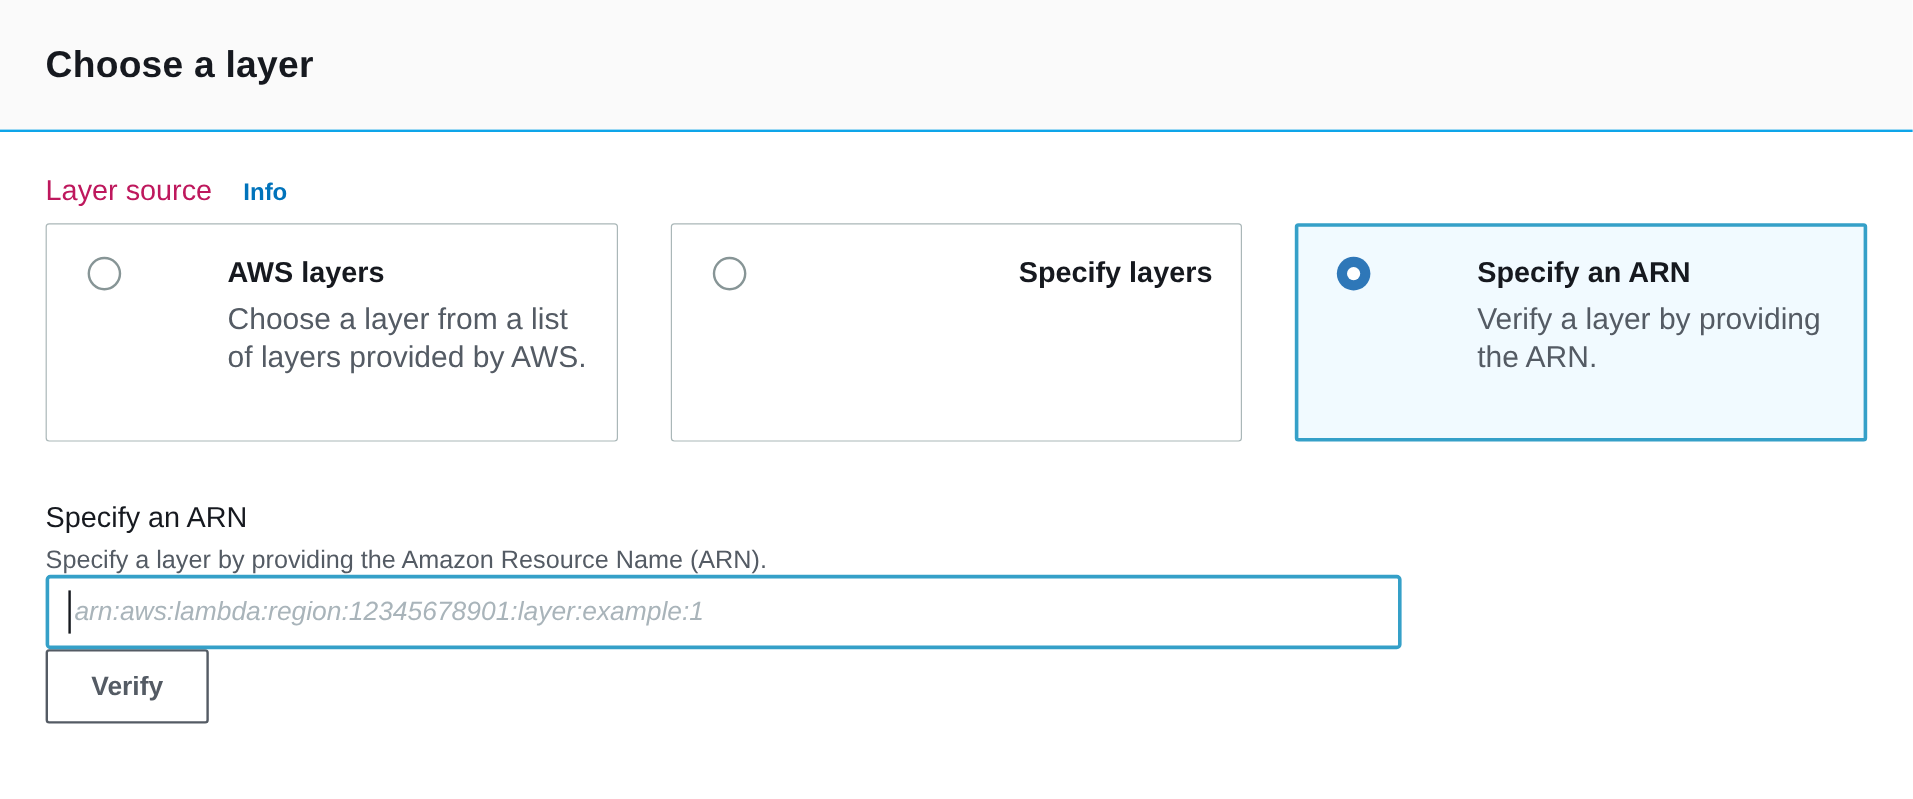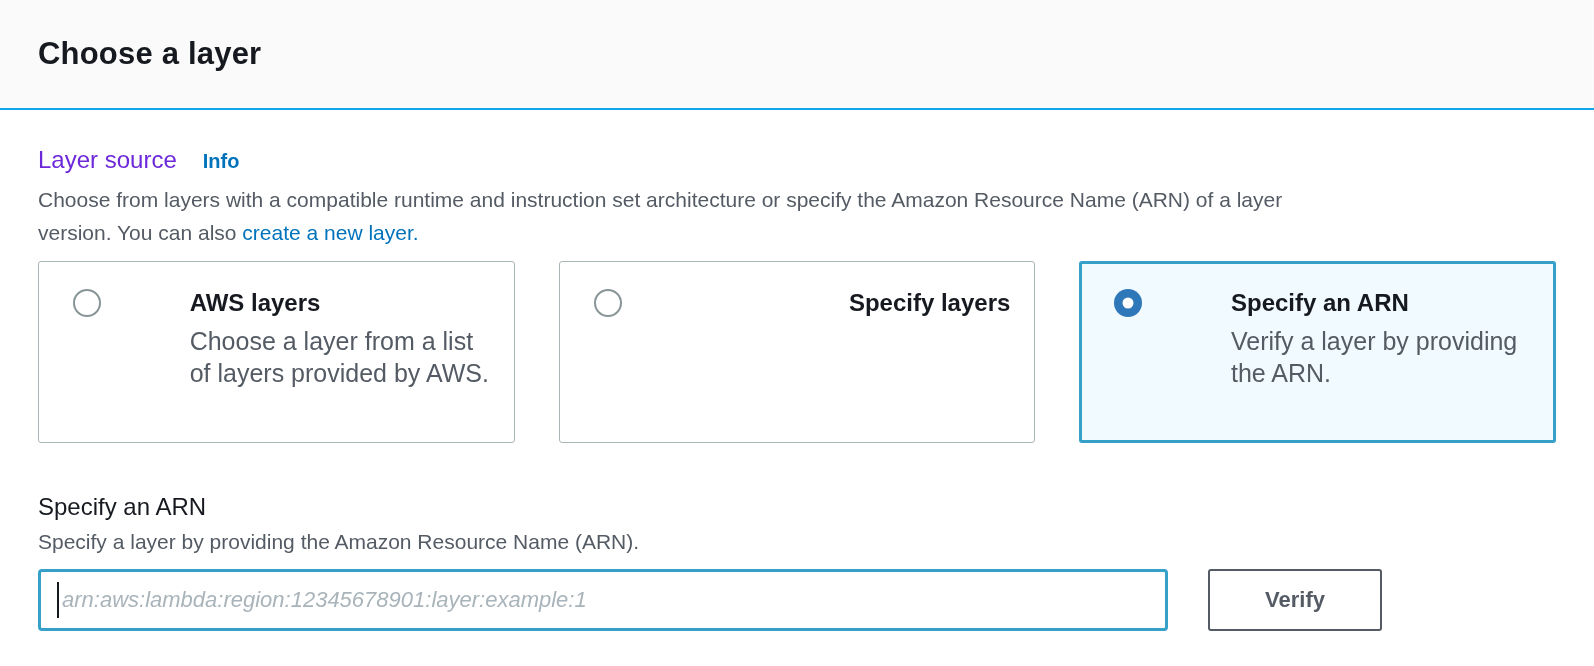--- a/index.html
+++ b/index.html
@@ -21,21 +21,21 @@
   }
   .page-title {
     font-size: 31px;
     font-weight: 700;
     letter-spacing: 0.2px;
   }
   
   .main { padding: 36px 38px 0 38px; }
 
   .label-row { display: flex; align-items: baseline; }
-  .field-label { font-size: 24px; color: #6d28d9; }
+  .field-label { font-size: 24px; color: #be185d; }
   .info-link {
     font-size: 20px; font-weight: 700;
     color: #0073bb; margin-left: 26px;
     text-decoration: none; cursor: pointer; text-align: center;
   }
   .field-desc {
     margin-top: 9px;
     font-size: 21px;
     line-height: 33px;
     color: #545b64;
@@ -102,23 +102,22 @@
     color: #545b64;
     max-width: 300px;
   }
 
   
   .arn-section { margin-top: 50px; }
   .arn-title { font-size: 24px; font-weight: 400; color: #16191f; }
   .arn-desc { margin-top: 9px; font-size: 21px; color: #545b64; }
   .input-row {
     display: flex;
-    gap: 40px;
-    margin-top: 15px;
     align-items: stretch;
+    flex-direction: column;
   }
   .arn-input-wrap { position: relative; width: 1130px; }
   .arn-input {
     width: 100%;
     height: 62px;
     border: 3px solid #35a0c8;
     border-radius: 4px;
     padding: 0 16px 0 21px;
     font-family: "Liberation Sans", sans-serif;
     font-size: 22px;
@@ -131,21 +130,21 @@
     color: #a9b4ba;
     opacity: 1;
   }
   .caret {
     position: absolute;
     left: 19px; top: 13px;
     width: 2px; height: 36px;
     background: #16191f;
   }
   .verify-btn {
-    width: 174px;
+    width: 136px;
     height: 62px;
     background: #ffffff;
     border: 2px solid #545b64;
     border-radius: 3px;
     font-family: "Liberation Sans", sans-serif;
     font-size: 22px;
     font-weight: 700;
     color: #545b64;
     cursor: pointer;
   }
@@ -157,23 +156,20 @@
   <h1 class="page-title">Choose a layer</h1>
 </header>
 
 <main class="main">
 
   <div class="label-row">
     <span class="field-label">Layer source</span>
     <a class="info-link">Info</a>
   </div>
 
-  <p class="field-desc">
-    <span class="line1">Choose from layers with a compatible runtime and instruction set architecture or specify the Amazon Resource Name (ARN) of a layer</span><span>version. You can also </span><a class="text-link">create a new layer.</a>
-  </p>
 
   <div class="cards">
 
     <div class="card">
       <span class="radio"></span>
       <div>
         <div class="card-title">AWS layers</div>
         <div class="card-desc">Choose a layer from a list of layers provided by AWS.</div>
       </div>
     </div>

